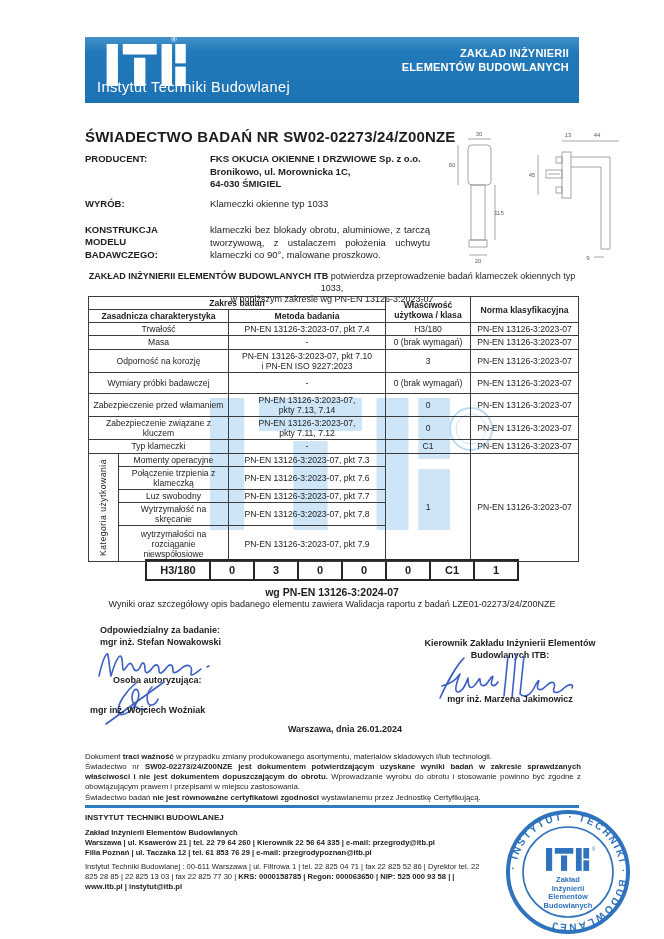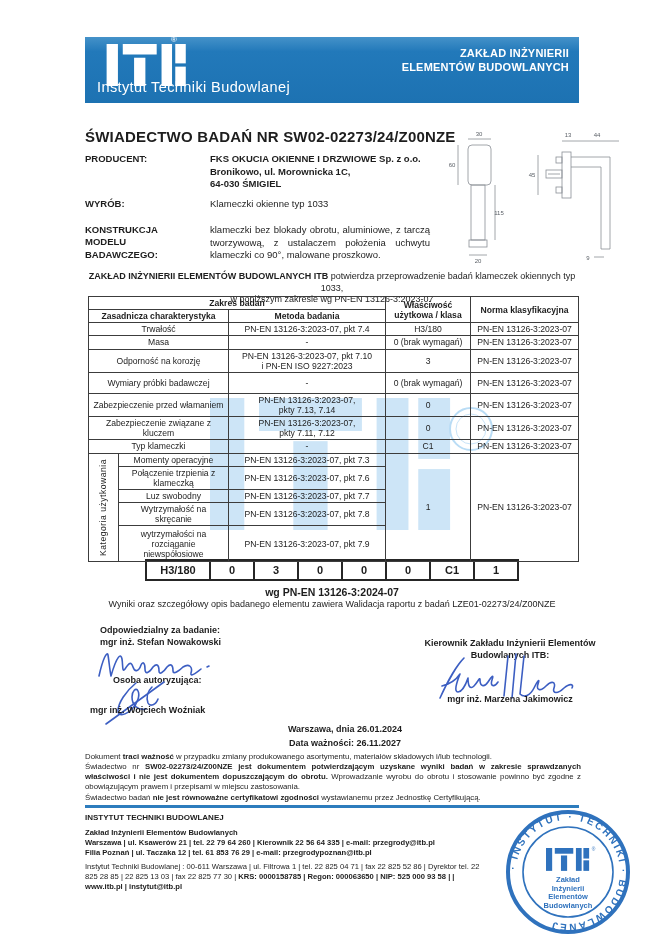--- a/index.html
+++ b/index.html
@@ -298,21 +298,20 @@
     <div>Budowlanych ITB:</div>
   </div>
   <svg class="abs" style="left:432px;top:650px;" width="155" height="52" viewBox="0 0 155 52">
     <path class="ink" d="M8,48 C16,30 26,14 32,8 M10,36 C18,34 24,30 28,24 C24,34 22,42 26,42 C30,42 34,34 36,28 C36,36 38,40 42,36 C46,32 48,26 48,30 C48,36 52,38 56,32 C60,26 62,24 60,30 C58,36 62,38 66,32"></path>
     <path class="ink" d="M76,6 L72,46 M84,4 L80,48 M92,6 L88,44 C92,48 98,46 102,38 C106,30 108,28 106,34 C104,40 108,42 114,36 C120,30 124,32 122,38 C120,44 126,44 132,38 C138,33 142,34 140,38"></path>
   </svg>
   <div class="abs sig-name" style="left:425px;top:694px;width:170px;text-align:center;">mgr inż. Marzena Jakimowicz</div>
 
   <div class="abs dates">
     <div>Warszawa, dnia 26.01.2024</div>
-    <div>Data ważności: 26.11.2027</div>
   </div>
 
   <div class="abs disclaimer">
     <span>Dokument </span><span class="bold">traci ważność</span><span> w przypadku zmiany produkowanego asortymentu, materiałów składowych i/lub technologii.</span><br>
     <span>Świadectwo nr </span><span class="bold">SW02-02273/24/Z00NZE jest dokumentem potwierdzającym uzyskane wyniki badań w zakresie sprawdzanych właściwości i nie jest dokumentem dopuszczającym do obrotu.</span><span> Wprowadzanie wyrobu do obrotu i stosowanie powinno być zgodne z obowiązującym prawem i przepisami w miejscu zastosowania.</span><br>
     <span>Świadectwo badań </span><span class="bold">nie jest równoważne certyfikatowi zgodności</span><span> wystawianemu przez Jednostkę Certyfikującą.</span>
   </div>
 
   <div class="abs footer-rule"></div>
   <div class="abs footer">

